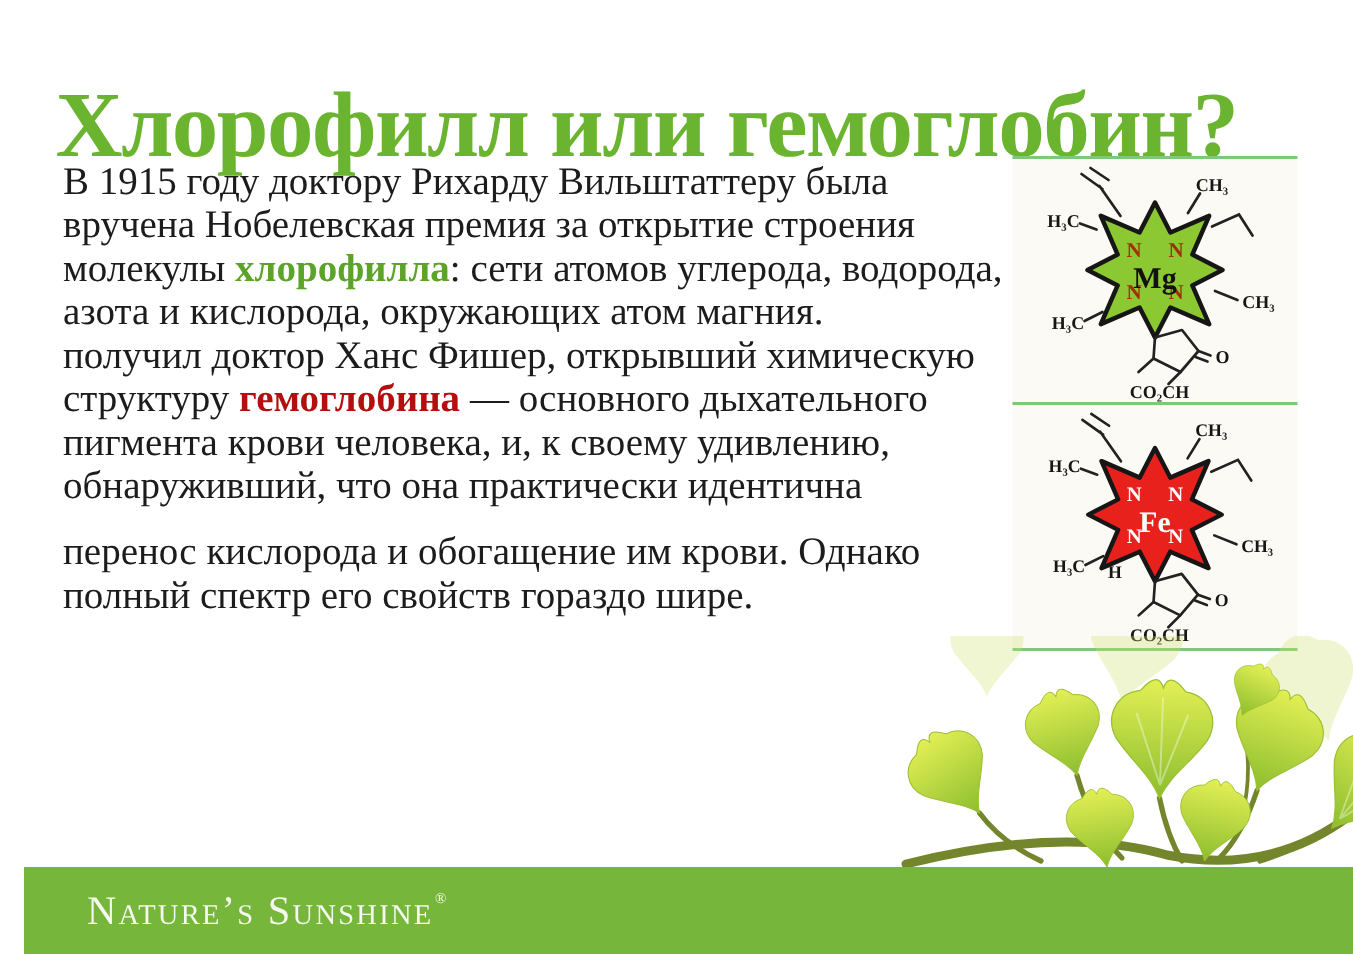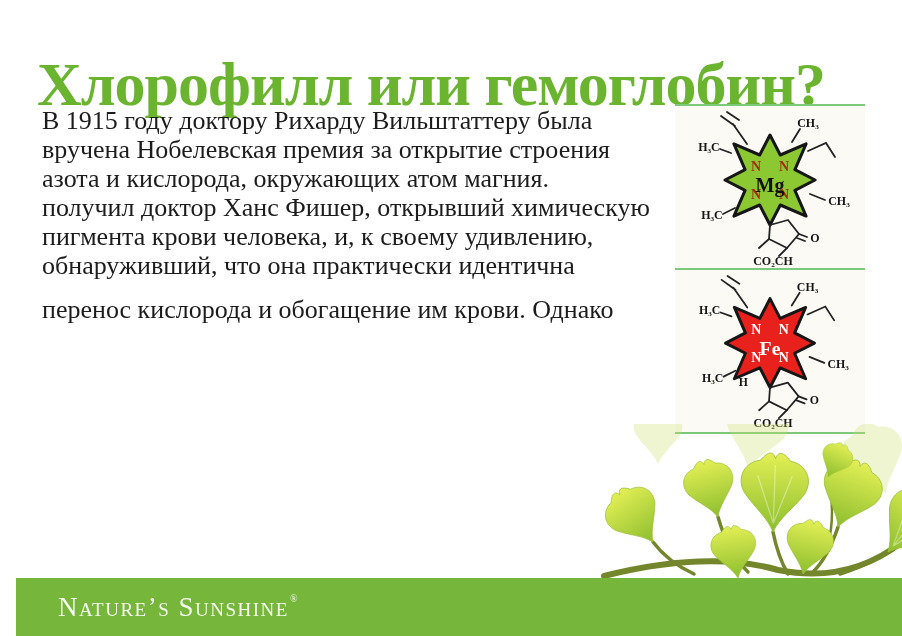--- a/index.html
+++ b/index.html
@@ -59,27 +59,30 @@
 </style>
 </head>
 <body>
 
 <h1 class="slide-title">Хлорофилл или гемоглобин?</h1>
 
 <div class="body-text">
     <div class="para">
       <div class="line"><span class="seg-n">В 1915 году доктору Рихарду Вильштаттеру была</span></div>
       <div class="line"><span class="seg-n">вручена Нобелевская премия за открытие строения</span></div>
+      <div class="line"><span class="seg-n">молекулы </span><span class="seg-g">хлорофилла</span><span class="seg-n">: сети атомов углерода, водорода,</span></div>
       <div class="line"><span class="seg-n">азота и кислорода, окружающих атом магния.</span></div>
       <div class="line"><span class="seg-n">получил доктор Ханс Фишер, открывший химическую</span></div>
+      <div class="line"><span class="seg-n">структуру </span><span class="seg-r">гемоглобина</span><span class="seg-n"> — основного дыхательного</span></div>
       <div class="line"><span class="seg-n">пигмента крови человека, и, к своему удивлению,</span></div>
       <div class="line"><span class="seg-n">обнаруживший, что она практически идентична</span></div>
     </div>
     <div class="para">
       <div class="line"><span class="seg-n">перенос кислорода и обогащение им крови. Однако</span></div>
+      <div class="line"><span class="seg-n">полный спектр его свойств гораздо шире.</span></div>
     </div>
   </div>
 
 <div class="mol-img" id="mol1">
   <svg class="mol-svg" viewBox="0 0 190 162" width="190" height="162">
     <g>
       <path class="bond" d="M72,38 58,18 M60,20 46,10 M64,14 52,6"></path>
       <path class="bond" d="M117,36 125,23"></path>
       <path class="bond" d="M56,47 45,43"></path>
       <path class="bond" d="M133,45 151,37 160,51"></path>

